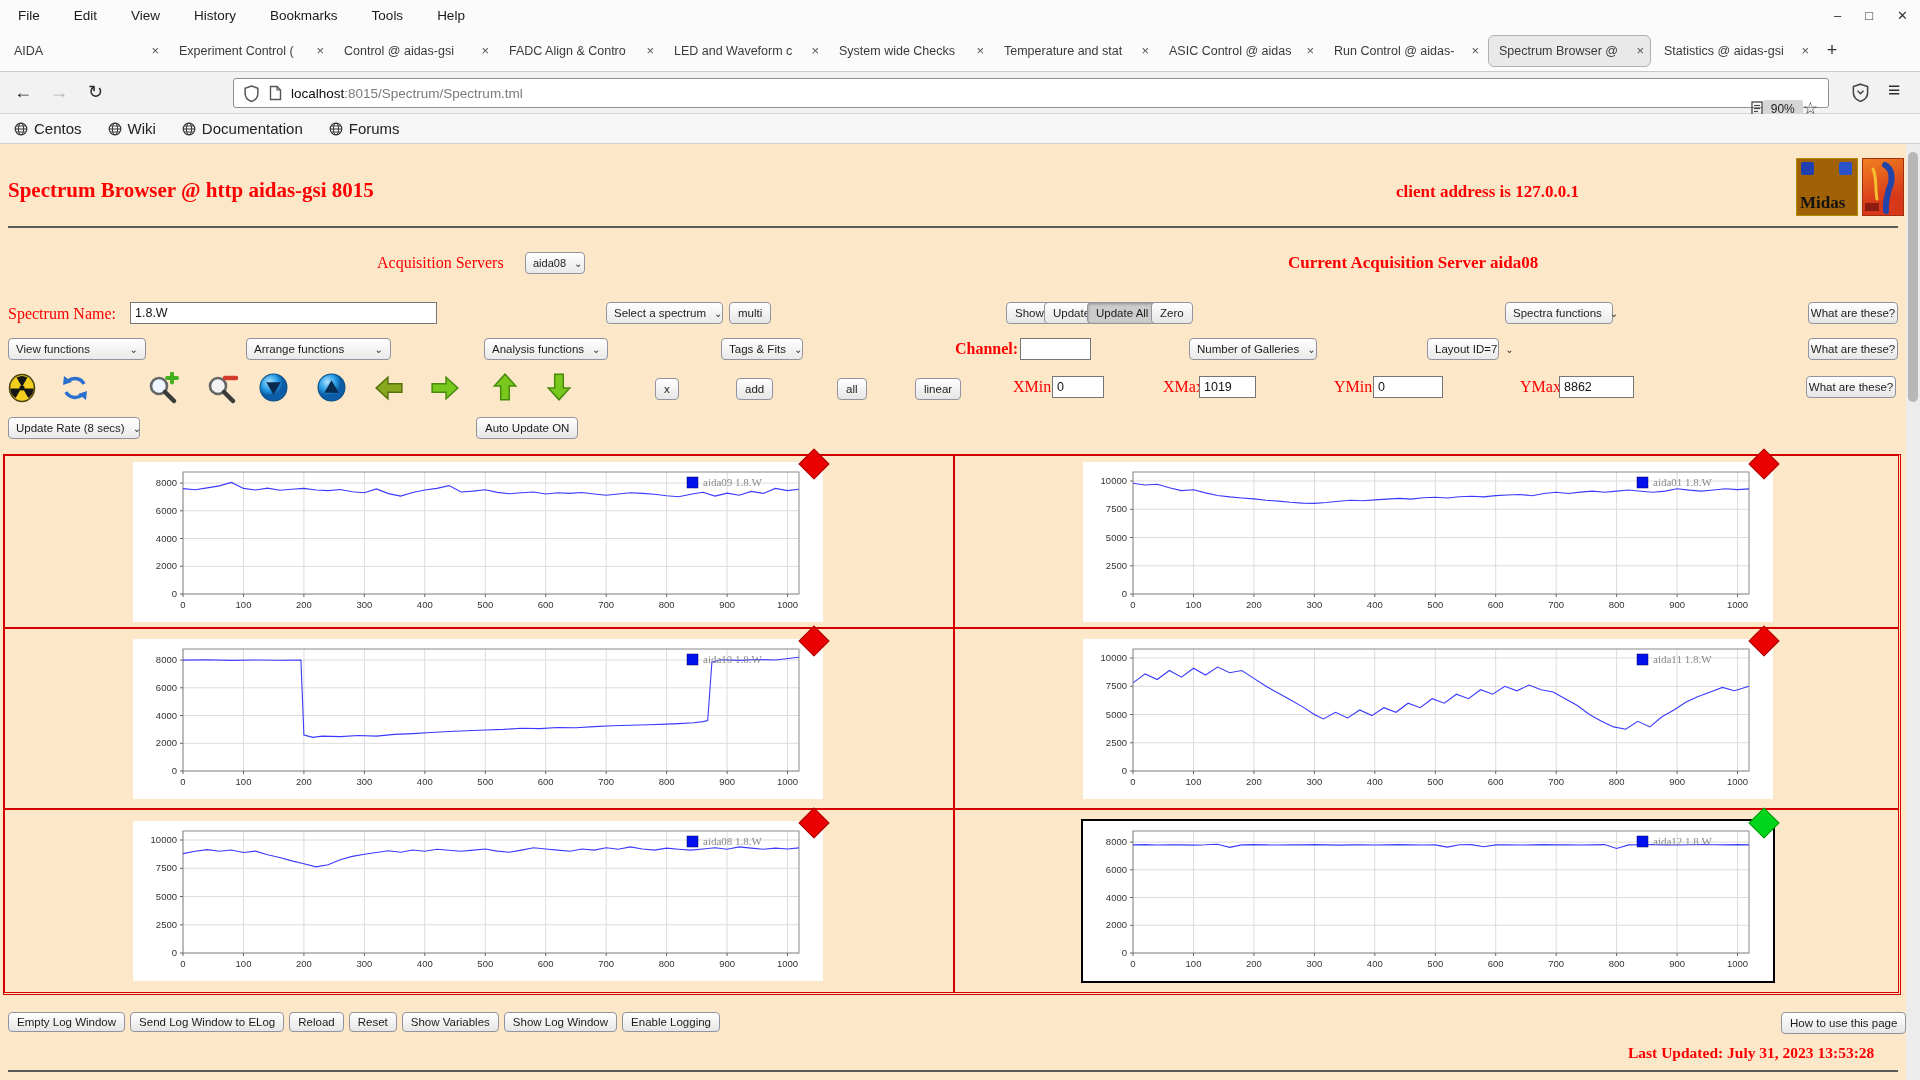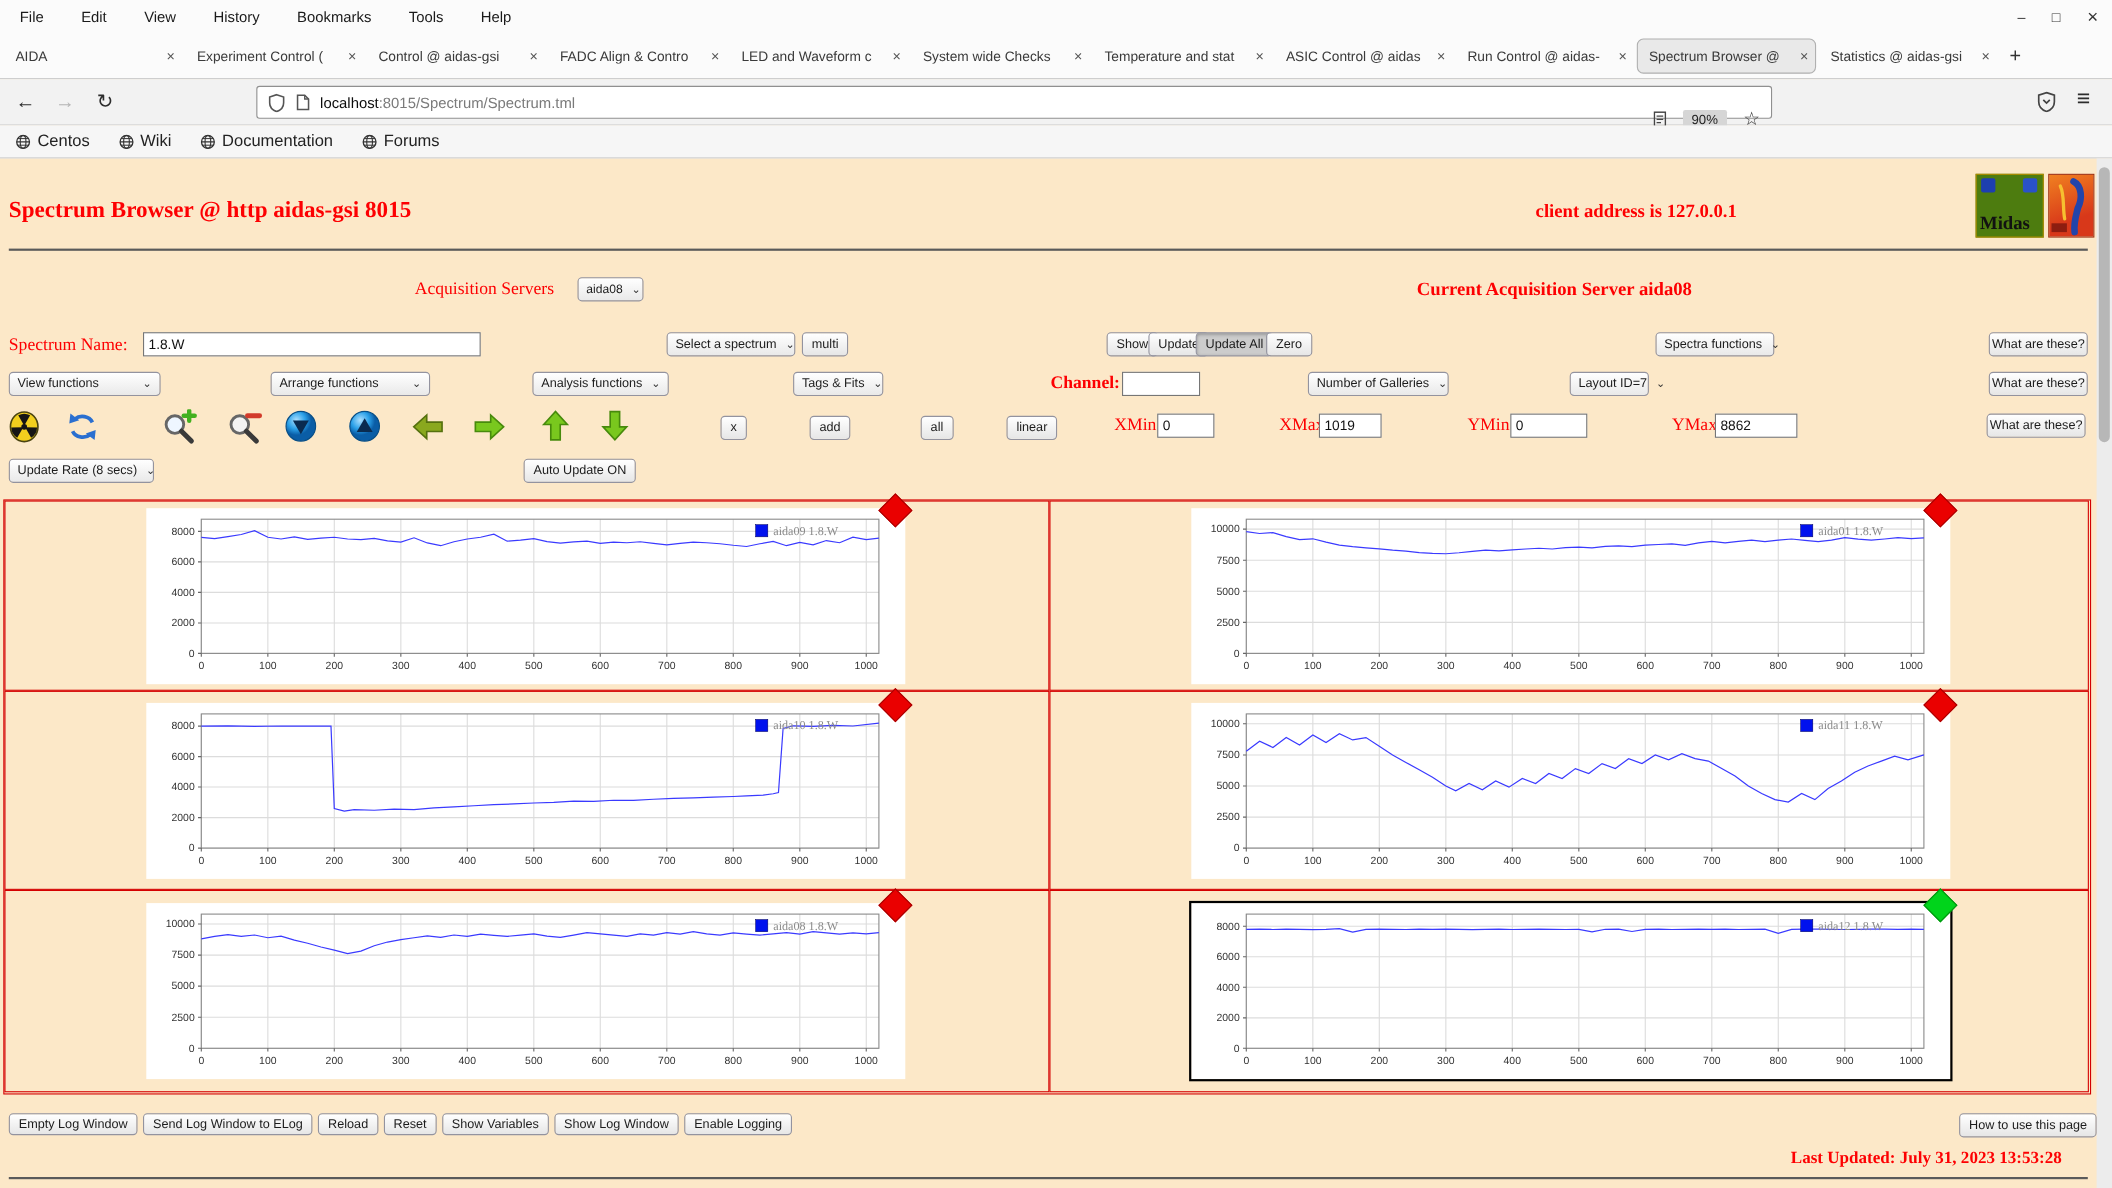--- a/index.html
+++ b/index.html
@@ -10,24 +10,24 @@
   .menubar{position:absolute;left:0;top:0;width:1920px;height:30px;background:#fbfbfb;display:flex;align-items:center;padding-left:18px;gap:34px;font-size:13.5px;color:#1a1a1a;}
   .winctl{position:absolute;right:12px;top:0;height:30px;display:flex;gap:24px;align-items:center;font-size:13px;color:#333;}
   .tabbar{position:absolute;left:0;top:30px;width:1920px;height:42px;background:#fbfbfb;display:flex;align-items:center;border-bottom:1px solid #c9c9c9;padding-left:2px;}
   .tab{width:163px;height:32px;display:flex;align-items:center;padding:0 6px 0 10px;font-size:12.5px;color:#3a3a3a;border:1px solid transparent;border-radius:6px;margin:0 1px;flex:none;}
   .tab .tlabel{flex:1;white-space:nowrap;overflow:hidden;}
   .tab .tclose{color:#555;font-size:13px;margin-left:4px;}
   .tab.active{background:#e9e9e9;border-color:#b0b0b0;}
   .newtab{width:30px;height:28px;display:flex;align-items:center;justify-content:center;font-size:18px;color:#333;}
   .navbar{position:absolute;left:0;top:72px;width:1920px;height:42px;background:#f2f2f2;border-bottom:1px solid #d4d4d4;}
   .navbtn{position:absolute;top:8px;font-size:18px;color:#2d2d2d;line-height:24px;}
-  .urlbox{position:absolute;left:233px;top:6px;width:1378px;height:30px;background:#fff;border:1px solid #909090;border-radius:3px;display:flex;align-items:center;padding:0 10px;}
+  .urlbox{position:absolute;left:233px;top:6px;width:1596px;height:30px;background:#fff;border:1px solid #909090;border-radius:3px;display:flex;align-items:center;padding:0 10px;}
   .urltext{font-size:13.5px;color:#0c0c0c;margin-left:9px;white-space:nowrap;}
   .urltext .dim{color:#7a7a7a;}
-  .urlright{margin-left:auto;display:flex;align-items:center;gap:15px;margin-top:31px;}
+  .urlright{margin-left:auto;display:flex;align-items:center;margin-top:31px;}
   .zoompill{background:#d6d6d6;border-radius:2px;font-size:12px;color:#222;padding:2px 8px;}
   .bookbar{position:absolute;left:0;top:114px;width:1920px;height:30px;background:#f6f6f6;border-bottom:1px solid #cfcfcf;display:flex;align-items:center;gap:26px;padding-left:14px;}
   .bookitem{display:flex;align-items:center;gap:6px;font-size:15px;color:#222;}
 
   
   .rser{font-family:"Liberation Serif",serif;color:#fd0002;position:absolute;white-space:nowrap;}
   .wbtn{position:absolute;height:22px;display:inline-flex;align-items:center;justify-content:center;padding:0 8px;background:linear-gradient(#ffffff,#e6e6e6);border:1px solid #93939f;border-radius:4px;font-size:11.5px;color:#1c1c1c;white-space:nowrap;}
   .wbtn.flow{position:static;height:20px;font-size:11.5px;}
   .wbtn.pressed{background:#cccccc;box-shadow:inset 0 1px 3px rgba(0,0,0,.3);}
   .psel{position:absolute;height:22px;display:inline-flex;align-items:center;justify-content:space-between;padding:0 7px;background:linear-gradient(#ffffff,#e9e9e9);border:1px solid #93939f;border-radius:4px;font-size:11.5px;color:#1c1c1c;white-space:nowrap;gap:8px;}
@@ -42,21 +42,21 @@
   .canvas{position:absolute;left:128px;top:50%;transform:translateY(-50%);width:690px;height:160px;background:#ffffff;}
   .canvas.selected{outline:2px solid #000;}
   .diamond{position:absolute;right:-2px;top:-9px;width:22px;height:22px;transform:rotate(45deg);z-index:5;}
   .diamond.red{background:#ea0000;border:1px solid #a80000;}
   .diamond.green{background:#00d41b;border:1px solid #00940f;}
 
   
   .footerbar{position:absolute;left:8px;top:1012px;display:flex;gap:5px;}
   .scrolltrack{position:absolute;left:1906px;top:144px;width:14px;height:936px;background:#ececec;}
   .scrollthumb{position:absolute;left:2px;top:8px;width:10px;height:250px;background:#b7b7b7;border-radius:6px;}
-  .logo-midas{position:absolute;left:1796px;top:158px;width:62px;height:58px;background:#4d7c0f;border:1px solid #b08d00;overflow:hidden;}
+  .logo-midas{position:absolute;left:1796px;top:158px;width:62px;height:58px;background:#a16207;border:1px solid #b08d00;overflow:hidden;}
   .logo-midas .mtext{position:absolute;left:3px;bottom:2px;font-family:"Liberation Serif",serif;font-weight:bold;font-size:17px;color:#111;}
   .mshield{position:absolute;width:13px;height:13px;background:#1d3fb0;border-radius:2px;}
   .logo-tcl{position:absolute;left:1862px;top:158px;width:42px;height:58px;background:linear-gradient(160deg,#f08020,#d8381a 70%);border:1px solid #a03010;}
 </style>
 </head>
 <body>
 
 <div class="menubar">
   <span id="menu-strip" style="display:flex;gap:34px;">
       <span>File</span>

